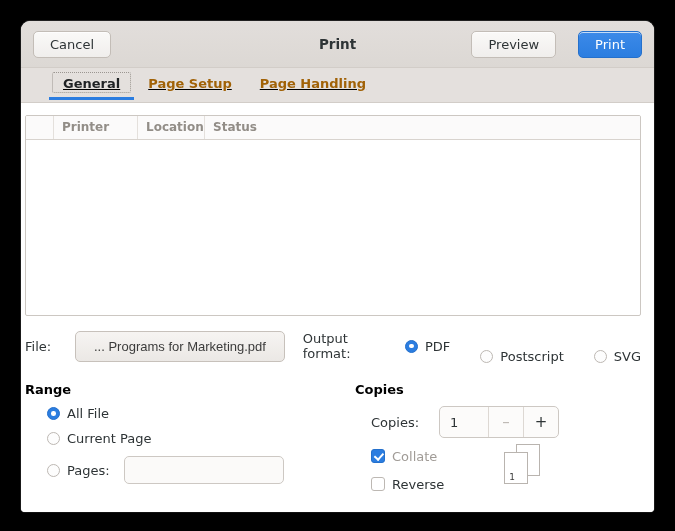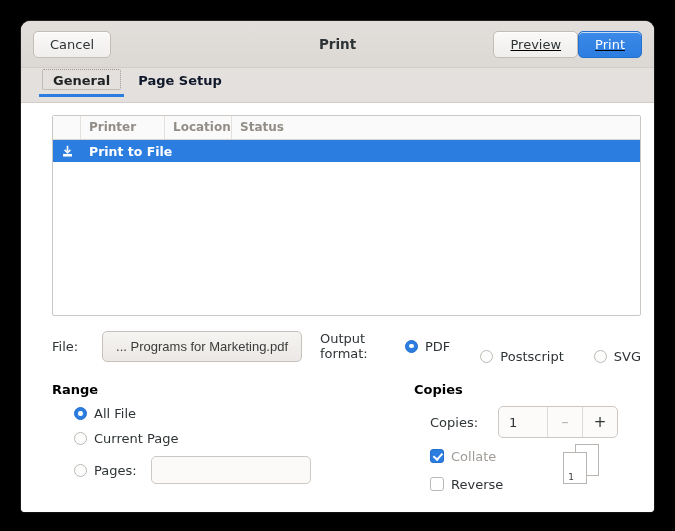--- a/index.html
+++ b/index.html
@@ -58,44 +58,45 @@
     color: #2e3436;
     background: linear-gradient(to bottom, #faf9f8 0%, #f0eeec 100%);
     border: 1px solid #c3bdb7;
     border-radius: 5px;
     padding: 6px 16px;
     line-height: 1;
     cursor: default;
     box-shadow: 0 1px 0 rgba(255,255,255,0.7) inset;
   }
   .btn-cancel { margin-right: auto; }
-  .hb-right { margin-left: auto; display: flex; gap: 0; align-items: center; text-decoration: underline; }
+  .hb-right { margin-left: auto; display: flex; gap: 22px; align-items: center; }
   .btn-print {
     background: linear-gradient(to bottom, #3c8ae8 0%, #2b7de0 100%);
     border: 1px solid #2470cc;
     color: #ffffff;
     font-weight: normal;
   }
 
   
   .tabbar {
     flex: 0 0 35px;
     height: 35px;
     background: #e4e0dd;
     border-bottom: 1px solid #d2cdc8;
     display: flex;
-    align-items: flex-start;
-    padding-left: 18px;
-    box-sizing: border-box;
+    align-items: center;
+    padding-left: 28px;
+    box-sizing: border-box;
+    text-decoration: underline;
   }
   .tab {
     position: relative;
     font-size: 13px;
     font-weight: bold;
-    color: #0f172a;
+    color: #a16207;
     padding: 5px 14px 9px 14px;
     cursor: default;
   }
   .tab.active { color: #1f2224; }
   .tab.active .focus-ring {
     position: absolute;
     left: 3px; right: 3px; top: 1px; bottom: 7px;
     border: 1px dotted #9b9views;
     border: 1px dotted #9b9691;
     border-radius: 2px;
@@ -104,21 +105,21 @@
     position: absolute;
     left: 0; right: 0; bottom: 0;
     height: 3px;
     background: #2b7de0;
   }
 
   
   .body {
     flex: 1 1 auto;
     background: #ffffff;
-    padding: 12px 13px 0 31px;
+    padding: 12px 13px 0 4px;
     box-sizing: border-box;
     position: relative;
   }
 
   
   .printer-list {
     border: 1px solid #ccc7c2;
     border-radius: 2px;
     height: 201px;
     box-sizing: border-box;
@@ -248,21 +249,21 @@
   .dim { color: #a09b96; }
 
   .gap-22 { margin-left: 22px; margin-top: 20px; }
 
   
   .lower {
     display: flex;
     margin-top: 20px;
   }
   .col-left  { width: 330px; }
-  .col-right { flex: 1 1 auto; margin-left: 32px; }
+  .col-right { flex: 1 1 auto; }
   .section-title {
     font-size: 13px;
     font-weight: bold;
     color: #000000;
     margin-bottom: 9px;
   }
   .opt-line { margin: 0 0 10px 22px; display: flex; align-items: center; }
   .pages-input {
     margin-left: 14px;
     width: 160px;
@@ -344,40 +345,33 @@
 
   <div class="tabbar">
     <div class="tab active">
       <span class="focus-ring"></span>
       <span>General</span>
       <span class="underline"></span>
     </div>
     <div class="tab">
       <span>Page Setup</span>
     </div>
+    <div class="tab">
+      <span>Page Handling</span>
+    </div>
   </div>
 
   <div class="body">
 
     <div class="printer-list">
       <div class="plist-head">
         <div class="cell col-icon"></div>
         <div class="cell col-printer">Printer</div>
         <div class="cell col-location">Location</div>
         <div class="cell col-status">Status</div>
-      </div>
-      <div class="plist-row selected">
-        <div class="row-icon">
-          <svg width="13" height="13" viewBox="0 0 16 16" aria-hidden="true">
-            <path d="M8 1 L8 8" stroke="#ffffff" stroke-width="2" fill="none"></path>
-            <path d="M4.5 6 L8 9.5 L11.5 6" stroke="#ffffff" stroke-width="2" fill="none"></path>
-            <rect x="2.5" y="11" width="11" height="3.2" fill="#ffffff"></rect>
-          </svg>
-        </div>
-        <div class="row-name">Print to File</div>
       </div>
     </div>
 
     <div class="file-row">
       <span class="lbl">File:</span>
       <button class="file-btn">... Programs for Marketing.pdf</button>
 
       <div class="outfmt">
         <span class="lbl">Output format:</span>
 

